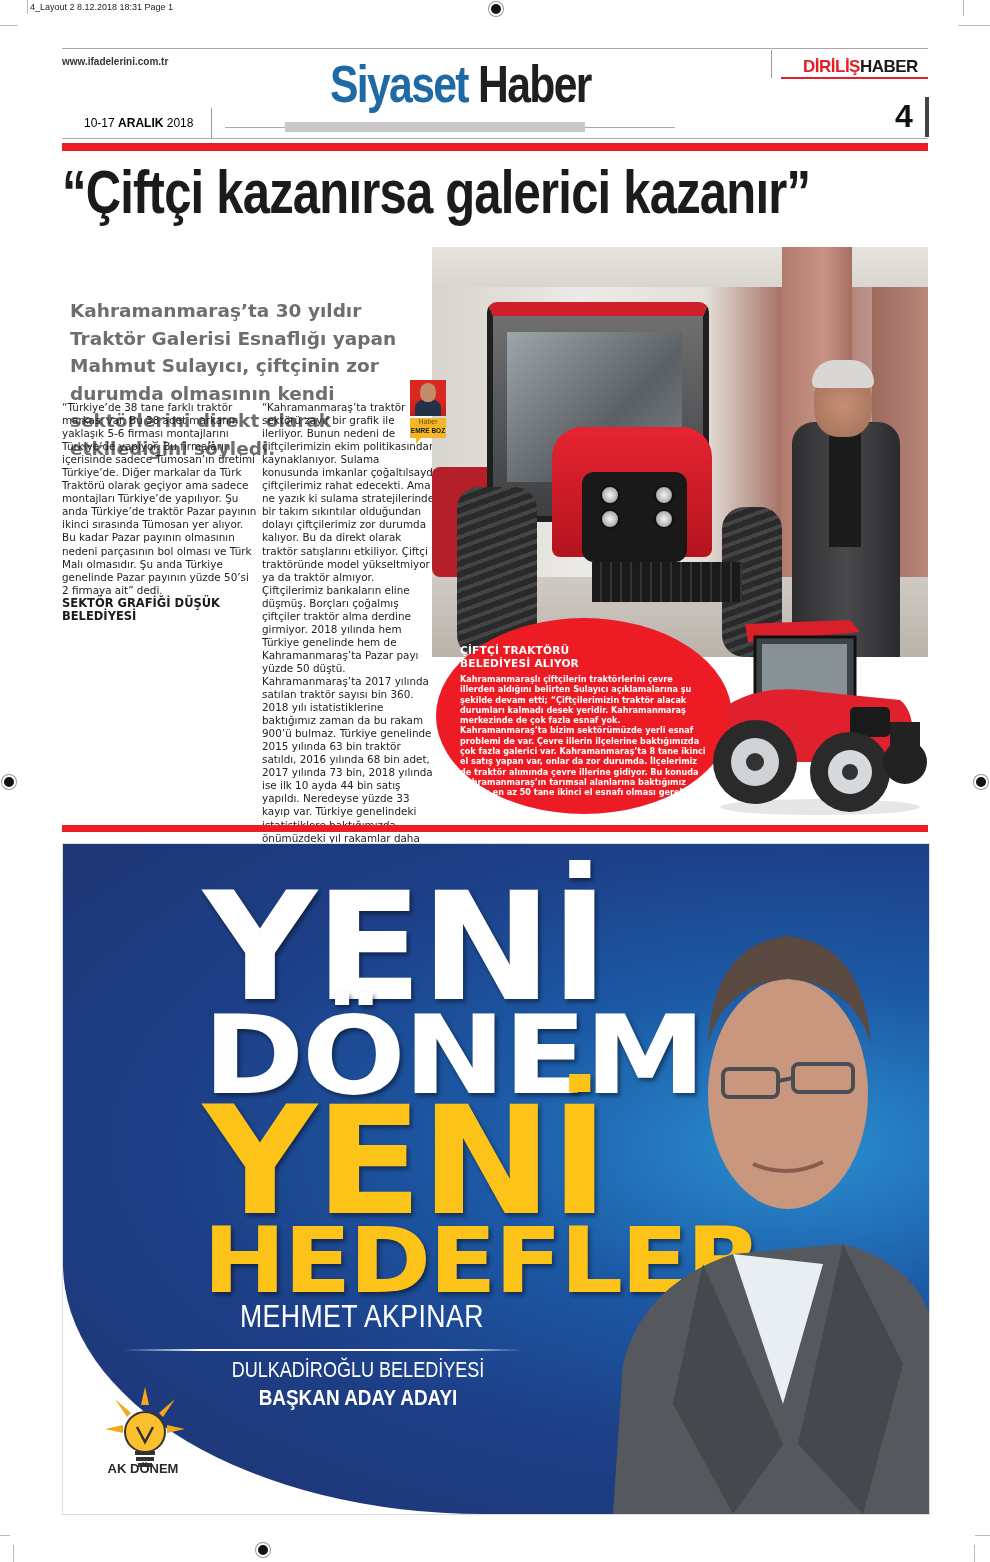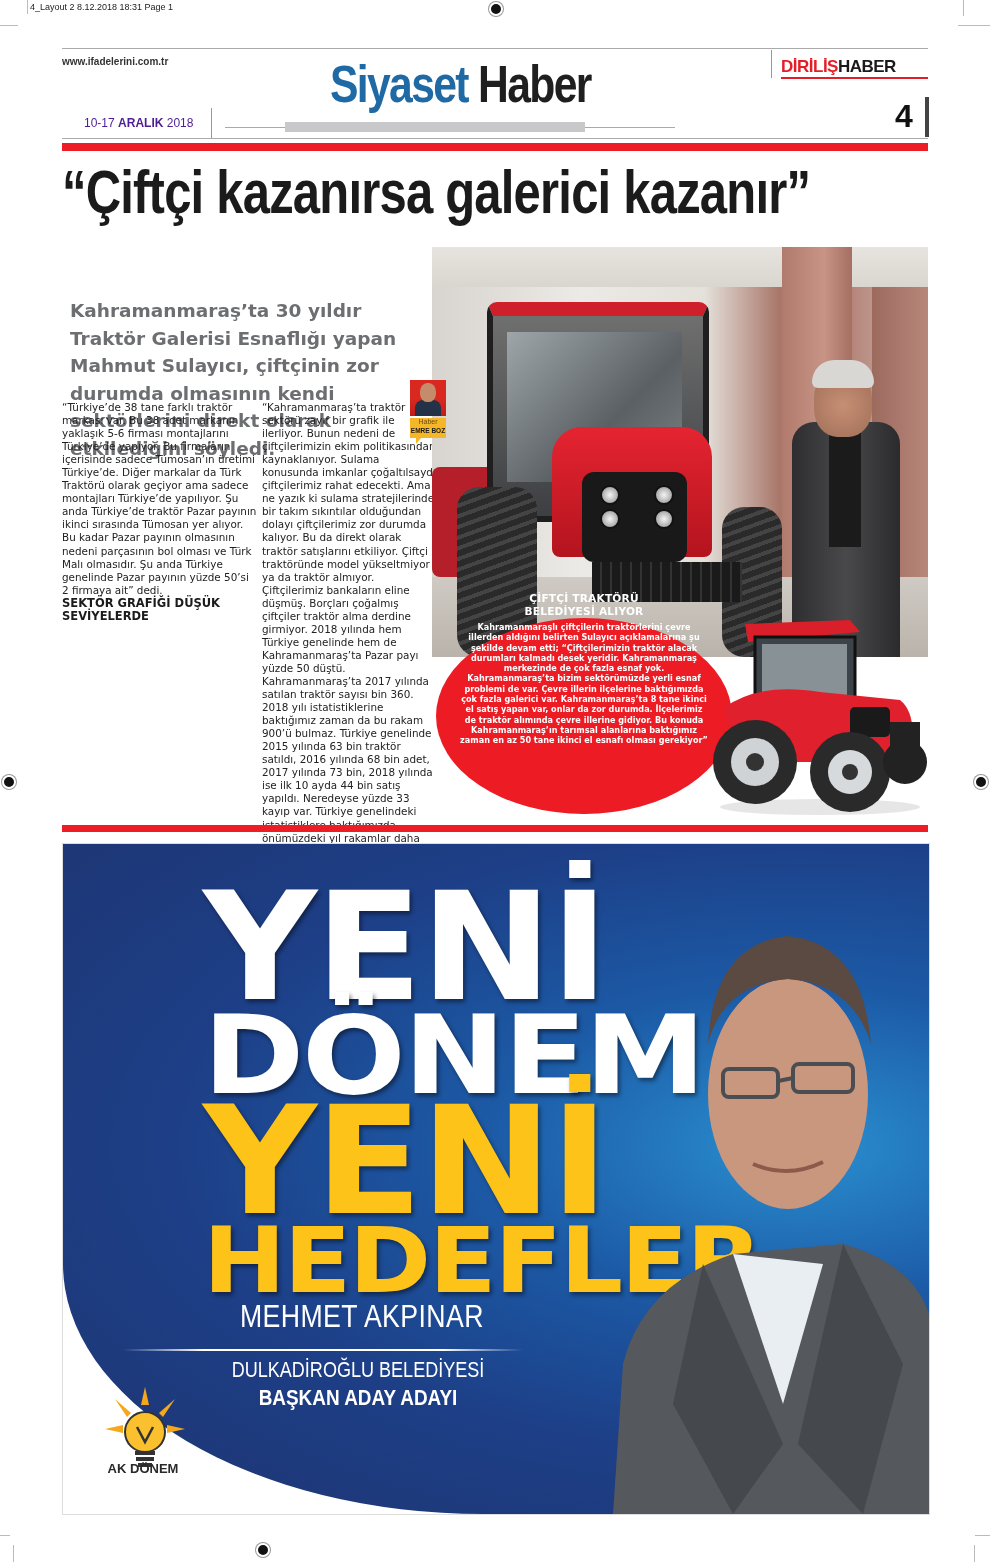--- a/index.html
+++ b/index.html
@@ -8,32 +8,32 @@
 
   
   .slug { left:30px; top:2px; font-size:9px; color:#222; font-family:"Liberation Sans", sans-serif; }
   .crop-h { height:1px; background:#bbb; }
   .crop-v { width:1px; background:#bbb; }
   .reg { width:10px; height:10px; border-radius:50%; background:#111; border:2px solid #fff; box-shadow:0 0 0 1px #999; }
 
   
   .rule-top { left:62px; top:48px; width:866px; height:1px; background:#aaa; }
   .url { left:62px; top:56px; font-size:10px; font-weight:bold; color:#333; font-family:"Liberation Sans", sans-serif; }
-  .date { left:84px; top:116px; font-size:12px; color:#4c1d95; font-family:"Liberation Sans", sans-serif; }
+  .date { left:84px; top:116px; font-size:12px; color:#000000; font-family:"Liberation Sans", sans-serif; }
   .date b { font-weight:bold; }
   .date-divider { left:211px; top:108px; width:1px; height:30px; background:#999; }
   .masthead { left:330px; top:58px; font-family:"Liberation Sans", sans-serif; font-weight:bold; font-size:52px; line-height:52px; letter-spacing:-2px; transform:scaleX(0.82); transform-origin:left top; white-space:nowrap; }
   .masthead .a { color:#1f6aa5; }
   .masthead .b { color:#1f1f1f; }
   .mast-bar { left:285px; top:122px; width:300px; height:10px; background:#c8c8ca; }
   .mast-bar2 { left:225px; top:127px; width:60px; height:1px; background:#aaa; }
   .mast-bar3 { left:585px; top:127px; width:90px; height:1px; background:#aaa; }
   .brand-divider { left:771px; top:50px; width:1px; height:28px; background:#999; }
   .brand { left:781px; top:57px; font-family:"Liberation Sans", sans-serif; font-weight:bold; font-size:17px; white-space:nowrap; letter-spacing:-0.5px; }
-  .brand .r { color:#e41e26; }
+  .brand .r { color:#e41e26;margin-left:22px; }
   .brand .k { color:#1a1a1a; }
   .brand-line { left:781px; top:77px; width:147px; height:2px; background:#e41e26; }
   .page-no { left:895px; top:98px; font-family:"Liberation Sans", sans-serif; font-weight:bold; font-size:32px; color:#111; }
   .page-no-bar { left:925px; top:97px; width:4px; height:40px; background:#444; }
   .rule-bottom { left:62px; top:138px; width:866px; height:1px; background:#aaa; }
 
   .red-bar { left:62px; top:143px; width:866px; height:8px; background:#ee1c25; }
   .headline { left:62px; top:156px; width:866px; font-family:"Liberation Sans", sans-serif; font-weight:bold; font-size:62px; line-height:72px; color:#1b1b1b; white-space:nowrap; letter-spacing:-1px; transform:scaleX(0.79); transform-origin:left top; }
 
   .spot { left:70px; top:256px; width:370px; font-family:"DejaVu Sans", sans-serif; font-weight:bold; font-size:18.5px; line-height:27.5px; color:#6d6e71;margin-top:41px; }
@@ -68,21 +68,21 @@
   .rep-photo { left:0; top:0; width:36px; height:36px; background:linear-gradient(#d8281f 0 55%,#bf1d1a); overflow:hidden; }
   .rep-face { left:10px; top:3px; width:16px; height:19px; border-radius:45%; background:#c48c6b; }
   .rep-suit { left:5px; top:20px; width:26px; height:16px; background:#233247; border-radius:8px 8px 0 0; }
   .rep-label { left:0; top:38px; width:36px; height:20px; background:#f5b728; text-align:center; font-family:"Liberation Sans", sans-serif; }
   .rep-label .h { display:block; font-size:7px; line-height:8px; color:#6b4a10; }
   .rep-label .n { display:block; font-size:6.5px; line-height:9px; font-weight:bold; color:#1b1b1b; }
   .rep-tail { left:6px; top:58px; width:0; height:0; border-left:5px solid #f5b728; border-bottom:6px solid transparent; }
 
   
   .callout { left:436px; top:618px; width:296px; height:196px; border-radius:50%; background:#ed1c24; }
-  .callout-inner { left:460px; top:592px; width:248px; text-align:center; color:#fff; font-family:"DejaVu Sans", sans-serif; font-weight:bold; }
+  .callout-inner { left:460px; top:644px; width:248px; color:#fff; font-family:"DejaVu Sans", sans-serif; font-weight:bold; }
   .callout-title { font-size:10.6px; line-height:12.5px; letter-spacing:0.2px; }
   .callout-text { margin-top:5px; font-size:8.1px; line-height:10.3px; }
 
   .small-tractor { left:700px; top:612px; width:230px; height:205px; }
 
   .red-bar2 { left:62px; top:825px; width:866px; height:7px; background:#ee1c25; }
 
   
   .ad { left:62px; top:843px; width:866px; height:670px; overflow:hidden; background:#fff; border:1px solid #ddd; }
   .ad-blue { left:0; top:0; width:866px; height:670px; background:radial-gradient(ellipse at 85% 45%,#2a8fd0 0%,#1c5aa6 30%,#1d3f87 60%,#1e3470 100%); border-radius:0 0 0 420px / 0 0 0 250px; }
@@ -141,21 +141,21 @@
 <div class="abs page-no-bar"></div>
 <div class="abs rule-bottom"></div>
 
 <div class="abs red-bar"></div>
 <div class="abs headline">“Çiftçi kazanırsa galerici kazanır”</div>
 
 <div class="abs spot">Kahramanmaraş’ta 30 yıldır Traktör Galerisi Esnaflığı yapan Mahmut Sulayıcı, çiftçinin zor durumda olmasının kendi sektörlerini direkt olarak etkilediğini söyledi.</div>
 
 <div class="abs col col1">
   <p style="text-indent:0">“Türkiye’de 38 tane farklı traktör markası var. Bu 38 adet markanın yaklaşık 5-6 firması montajlarını Türkiye’de yapıyor. Bu firmaların içerisinde sadece Tümosan’ın üretimi Türkiye’de. Diğer markalar da Türk Traktörü olarak geçiyor ama sadece montajları Türkiye’de yapılıyor. Şu anda Türkiye’de traktör Pazar payının ikinci sırasında Tümosan yer alıyor. Bu kadar Pazar payının olmasının nedeni parçasının bol olması ve Türk Malı olmasıdır. Şu anda Türkiye genelinde Pazar payının yüzde 50’si 2 firmaya ait” dedi.</p>
-  <p class="subhead">SEKTÖR GRAFİĞİ DÜŞÜK SEVİYELERDE</p>
+  <p class="subhead">SEKTÖR GRAFİĞİ DÜŞÜK BELEDİYESİ</p>
 </div>
 <div class="abs col col2">
   <p style="text-indent:0">“Kahramanmaraş’ta traktör sektörü zayıf bir grafik ile ilerliyor. Bunun nedeni de çiftçilerimizin ekim politikasından kaynaklanıyor. Sulama konusunda imkanlar çoğaltılsaydı çiftçilerimiz rahat edecekti. Ama ne yazık ki sulama stratejilerinde bir takım sıkıntılar olduğundan dolayı çiftçilerimiz zor durumda kalıyor. Bu da direkt olarak traktör satışlarını etkiliyor. Çiftçi traktöründe model yükseltmiyor ya da traktör almıyor. Çiftçilerimiz bankaların eline düşmüş. Borçları çoğalmış çiftçiler traktör alma derdine girmiyor. 2018 yılında hem Türkiye genelinde hem de Kahramanmaraş’ta Pazar payı yüzde 50 düştü. Kahramanmaraş’ta 2017 yılında satılan traktör sayısı bin 360. 2018 yılı istatistiklerine baktığımız zaman da bu rakam 900’ü bulmaz. Türkiye genelinde 2015 yılında 63 bin traktör satıldı, 2016 yılında 68 bin adet, 2017 yılında 73 bin, 2018 yılında ise ilk 10 ayda 44 bin satış yapıldı. Neredeyse yüzde 33 kayıp var. Türkiye genelindeki istatistiklere baktığımızda önümüzdeki yıl rakamlar daha ada düşecek” ifadelerini kullandı.</p>
 </div>
 
 <div class="abs photo">
   <div class="abs ceiling"></div>
   <div class="abs pillar"></div>
   <div class="abs pillar2"></div>
   <div class="abs floor"></div>

